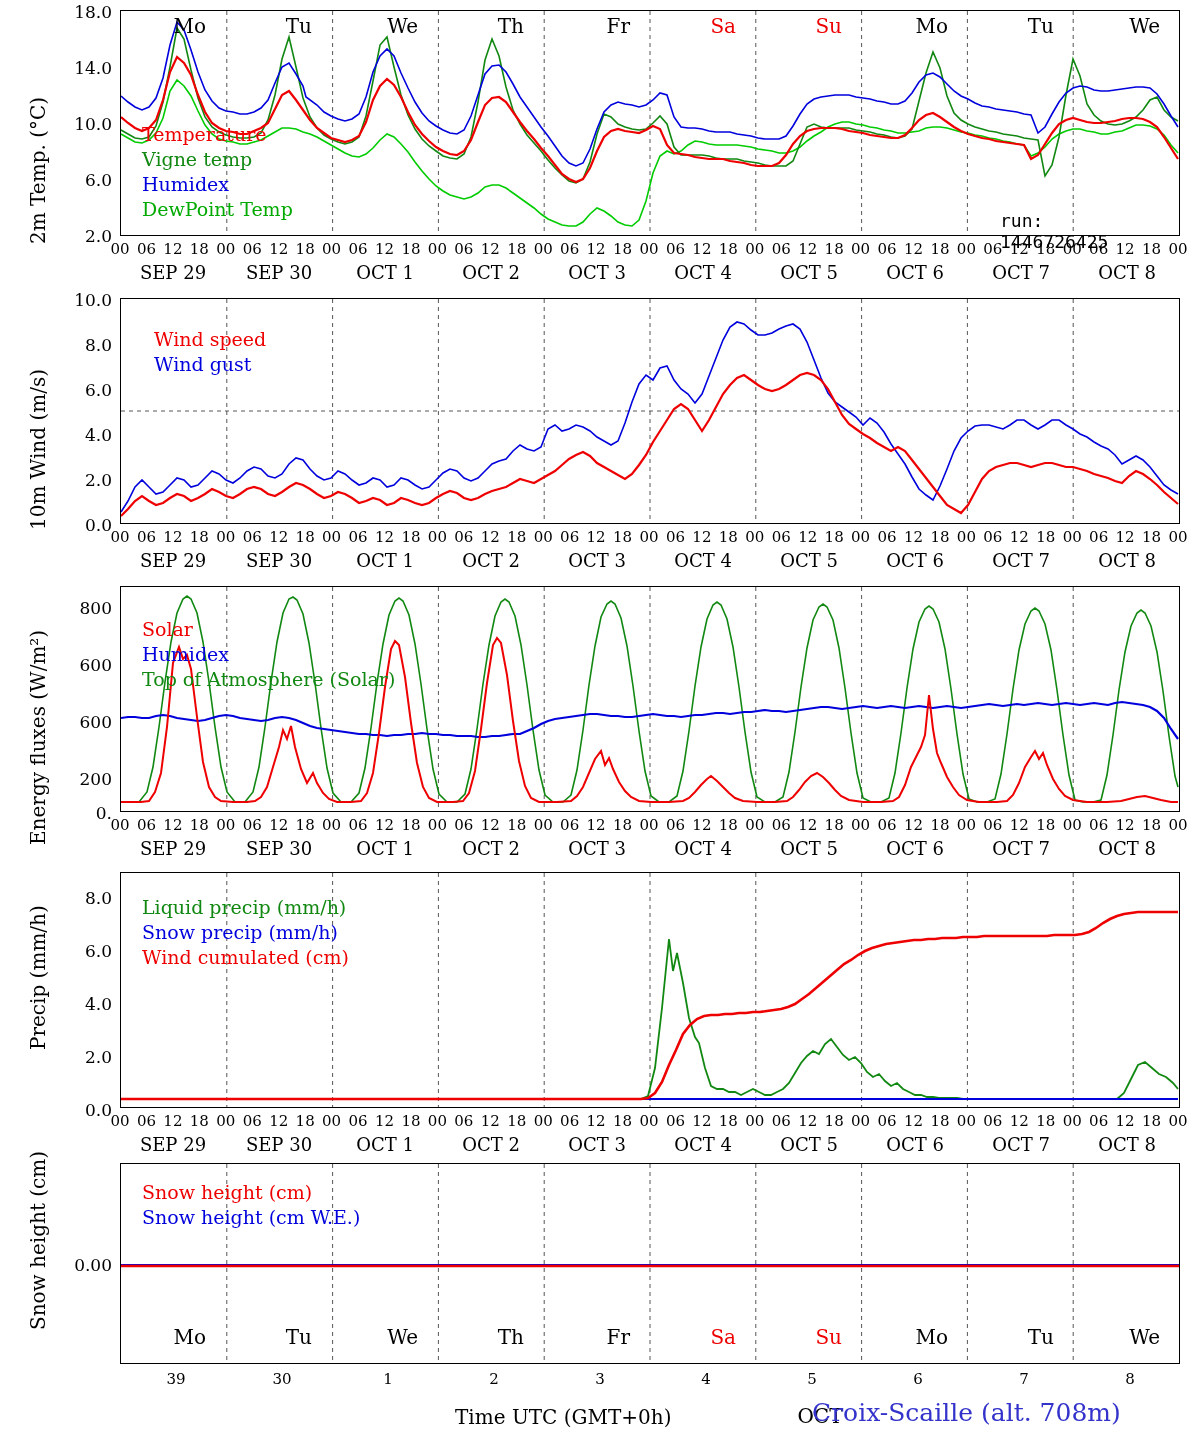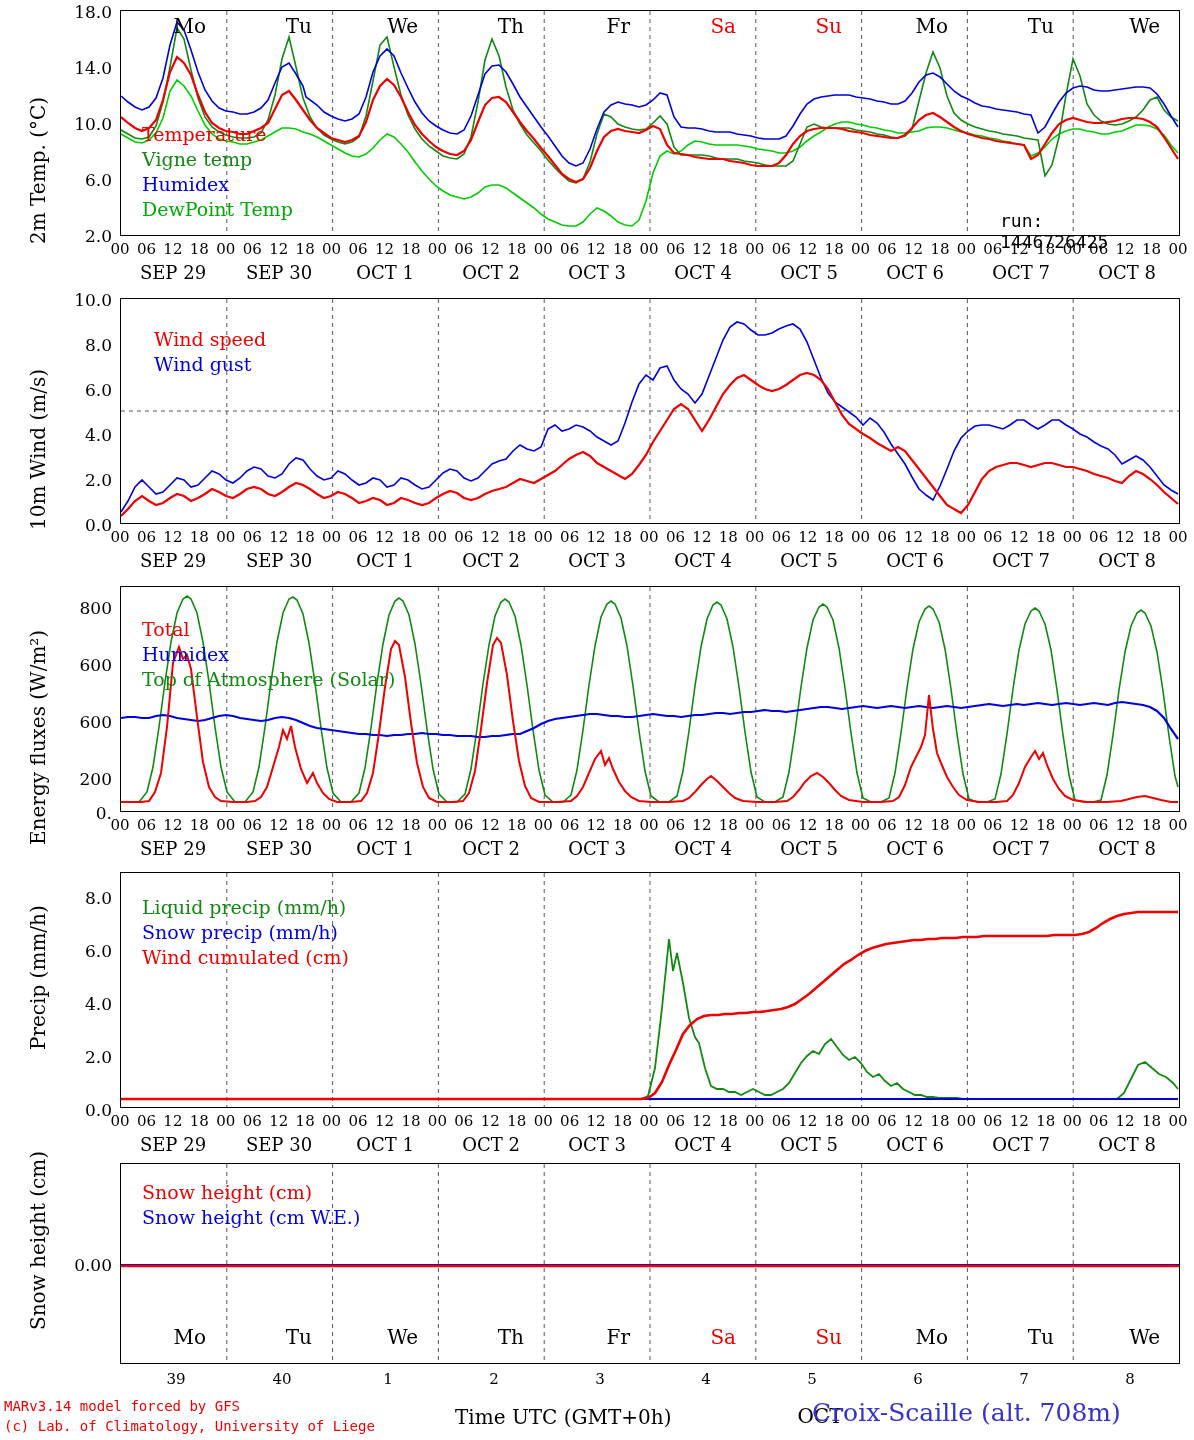--- a/index.html
+++ b/index.html
@@ -314,21 +314,21 @@
 
         <polyline fill="none" stroke="#118811" stroke-width="1.6" points="0,215 18,215 26,205 32,180 38,140 44,95 50,55 56,26 62,12 66,9 70,12 76,26 82,55 88,95 94,140 100,180 106,205 114,215 124,215 132,205 138,180 144,140 150,95 156,55 162,26 168,12 172,10 176,13 182,27 188,56 194,96 200,141 206,181 212,206 220,215 230,215 238,206 244,181 250,141 256,96 262,57 268,28 274,14 278,11 282,14 288,28 294,57 300,97 306,142 312,182 318,207 326,215 336,215 344,207 350,182 356,142 362,97 368,58 374,29 380,15 384,12 388,15 394,29 400,58 406,98 412,143 418,183 424,208 432,215 442,215 450,208 456,183 462,143 468,98 474,59 480,30 486,17 490,14 494,17 500,31 506,59 512,99 518,144 524,184 530,209 538,215 548,215 556,209 562,184 568,144 574,99 580,60 586,32 592,18 596,15 600,18 606,32 612,60 618,100 624,145 630,185 636,210 644,215 654,215 662,210 668,185 674,145 680,100 686,61 692,33 698,20 702,17 706,20 712,33 718,61 724,101 730,146 736,186 742,211 750,215 760,215 768,211 774,186 780,146 786,101 792,62 798,35 804,22 808,19 812,22 818,35 824,62 830,102 836,147 842,187 848,212 856,215 866,215 874,212 880,187 886,147 892,102 898,63 904,37 910,24 914,21 918,24 924,37 930,63 936,103 942,148 948,188 954,213 962,215 972,215 980,213 986,188 992,148 998,103 1004,65 1010,39 1016,26 1020,23 1024,26 1030,39 1036,65 1042,104 1048,149 1054,189 1057,200"></polyline>
 
         <polyline fill="none" stroke="#0000dd" stroke-width="2.2" points="0,131 7,130 14,130 21,131 28,131 35,129 42,128 49,129 56,131 63,132 70,133 77,134 84,133 91,131 98,129 105,128 112,129 119,131 126,132 133,133 140,134 147,133 154,131 161,130 168,131 175,133 182,136 189,139 196,141 203,142 210,143 217,144 224,145 231,146 238,147 245,147 252,148 259,148 266,149 273,148 280,148 287,147 294,147 301,146 308,147 315,147 322,148 329,148 336,149 343,149 350,149 357,150 364,150 371,149 378,149 385,148 392,147 399,147 406,144 413,141 420,137 427,134 434,132 441,131 448,130 455,129 462,128 469,127 476,127 483,128 490,129 497,129 504,130 511,130 518,129 525,128 532,127 539,128 546,129 553,129 560,130 567,129 574,128 581,128 588,127 595,126 602,126 609,127 616,126 623,125 630,125 637,124 644,123 651,124 658,124 665,125 672,124 679,123 686,122 693,121 700,120 707,120 714,121 721,122 728,121 735,120 742,119 749,120 756,121 763,120 770,119 777,120 784,121 791,120 798,119 805,120 812,121 819,120 826,119 833,120 840,121 847,120 854,119 861,118 868,117 875,118 882,119 889,118 896,117 903,118 910,117 917,116 924,117 931,118 938,117 945,116 952,117 959,118 966,117 973,116 980,117 987,118 994,116 1001,115 1008,116 1015,117 1022,118 1029,120 1036,124 1043,131 1050,142 1057,152"></polyline>
 
         <polyline fill="none" stroke="#ee0000" stroke-width="2" points="0,215 20,215 28,214 34,205 40,186 46,140 52,76 58,60 62,72 66,68 70,82 76,130 82,175 88,200 94,210 100,214 112,215 126,215 134,214 140,210 146,200 152,180 158,160 162,143 166,152 170,139 174,160 180,182 186,196 192,186 196,196 202,206 208,212 216,215 230,215 240,214 246,206 252,186 258,146 264,100 270,62 274,54 278,58 284,90 290,136 296,176 302,200 308,211 316,215 332,215 342,214 348,206 354,184 360,142 366,96 372,58 376,51 380,56 386,88 392,134 398,174 404,199 410,211 418,215 436,215 450,214 456,209 462,200 468,186 474,172 480,164 484,178 488,171 492,182 498,195 504,204 510,210 518,214 530,215 548,215 562,214 568,211 574,205 580,198 586,192 590,189 596,194 602,200 608,206 614,211 622,214 636,215 654,215 666,214 672,210 678,203 684,195 690,189 696,186 702,190 708,196 714,203 720,209 728,213 742,215 760,215 772,214 778,210 784,198 790,180 796,168 800,160 804,148 808,108 812,142 816,166 820,176 826,190 832,200 838,208 846,213 858,215 876,215 886,214 892,208 898,196 904,180 910,170 914,164 918,172 922,166 926,178 932,192 938,202 944,209 952,213 966,215 986,215 1000,214 1008,212 1016,210 1024,209 1032,211 1040,213 1050,215 1057,215"></polyline>
       </svg>
     </div>
 
     <div class="legend" style="left:142px; top:617px;">
-      <div class="red">Total</div>
+      <div class="red">Solar</div>
       <div class="blue">Humidex</div>
       <div class="dgreen">Top of Atmosphere (Solar)</div>
     </div>
 
     <div class="hourrow" style="left:120px; top:816px; width:1060px;">
         <span style="left: -11px; width: 22px; text-align: center;">00</span>
         <span style="left: 15.45px; width: 22px; text-align: center;">06</span>
         <span style="left: 41.9px; width: 22px; text-align: center;">12</span>
         <span style="left: 68.35px; width: 22px; text-align: center;">18</span>
         <span style="left: 94.8px; width: 22px; text-align: center;">00</span>
@@ -510,35 +510,31 @@
       <span style="left:450px; width:60px; color:#000;">Fr</span>
       <span style="left:556px; width:60px; color:#ee0000;">Sa</span>
       <span style="left:662px; width:60px; color:#ee0000;">Su</span>
       <span style="left:768px; width:60px; color:#000;">Mo</span>
       <span style="left:874px; width:60px; color:#000;">Tu</span>
       <span style="left:980px; width:60px; color:#000;">We</span>
     </div>
 
     <div class="numrow" style="left:120px; top:1370px; width:1060px;">
       <span style="left:26px; width:60px;">39</span>
-      <span style="left:132px; width:60px;">40</span>
+      <span style="left:132px; width:60px;">30</span>
       <span style="left:238px; width:60px;">1</span>
       <span style="left:344px; width:60px;">2</span>
       <span style="left:450px; width:60px;">3</span>
       <span style="left:556px; width:60px;">4</span>
       <span style="left:662px; width:60px;">5</span>
       <span style="left:768px; width:60px;">6</span>
       <span style="left:874px; width:60px;">7</span>
       <span style="left:980px; width:60px;">8</span>
     </div>
   </div>
 
-  <div class="footer-left" style="left:4px; top:1396px;">
-    <div>MARv3.14 model forced by GFS</div>
-    <div>(c) Lab. of Climatology, University of Liege</div>
-  </div>
   <div class="footer-center" style="left:455px; top:1405px;">Time UTC (GMT+0h)</div>
   <div class="numrow" style="left:0; top:1404px; width:1194px;">
     <span style="left:790px; width:60px; font-size:20px;">OCT</span>
   </div>
   <div class="footer-right" style="left:812px; top:1398px;">Croix-Scaille (alt. 708m)</div>
 
 </div>
 
 </body></html>

